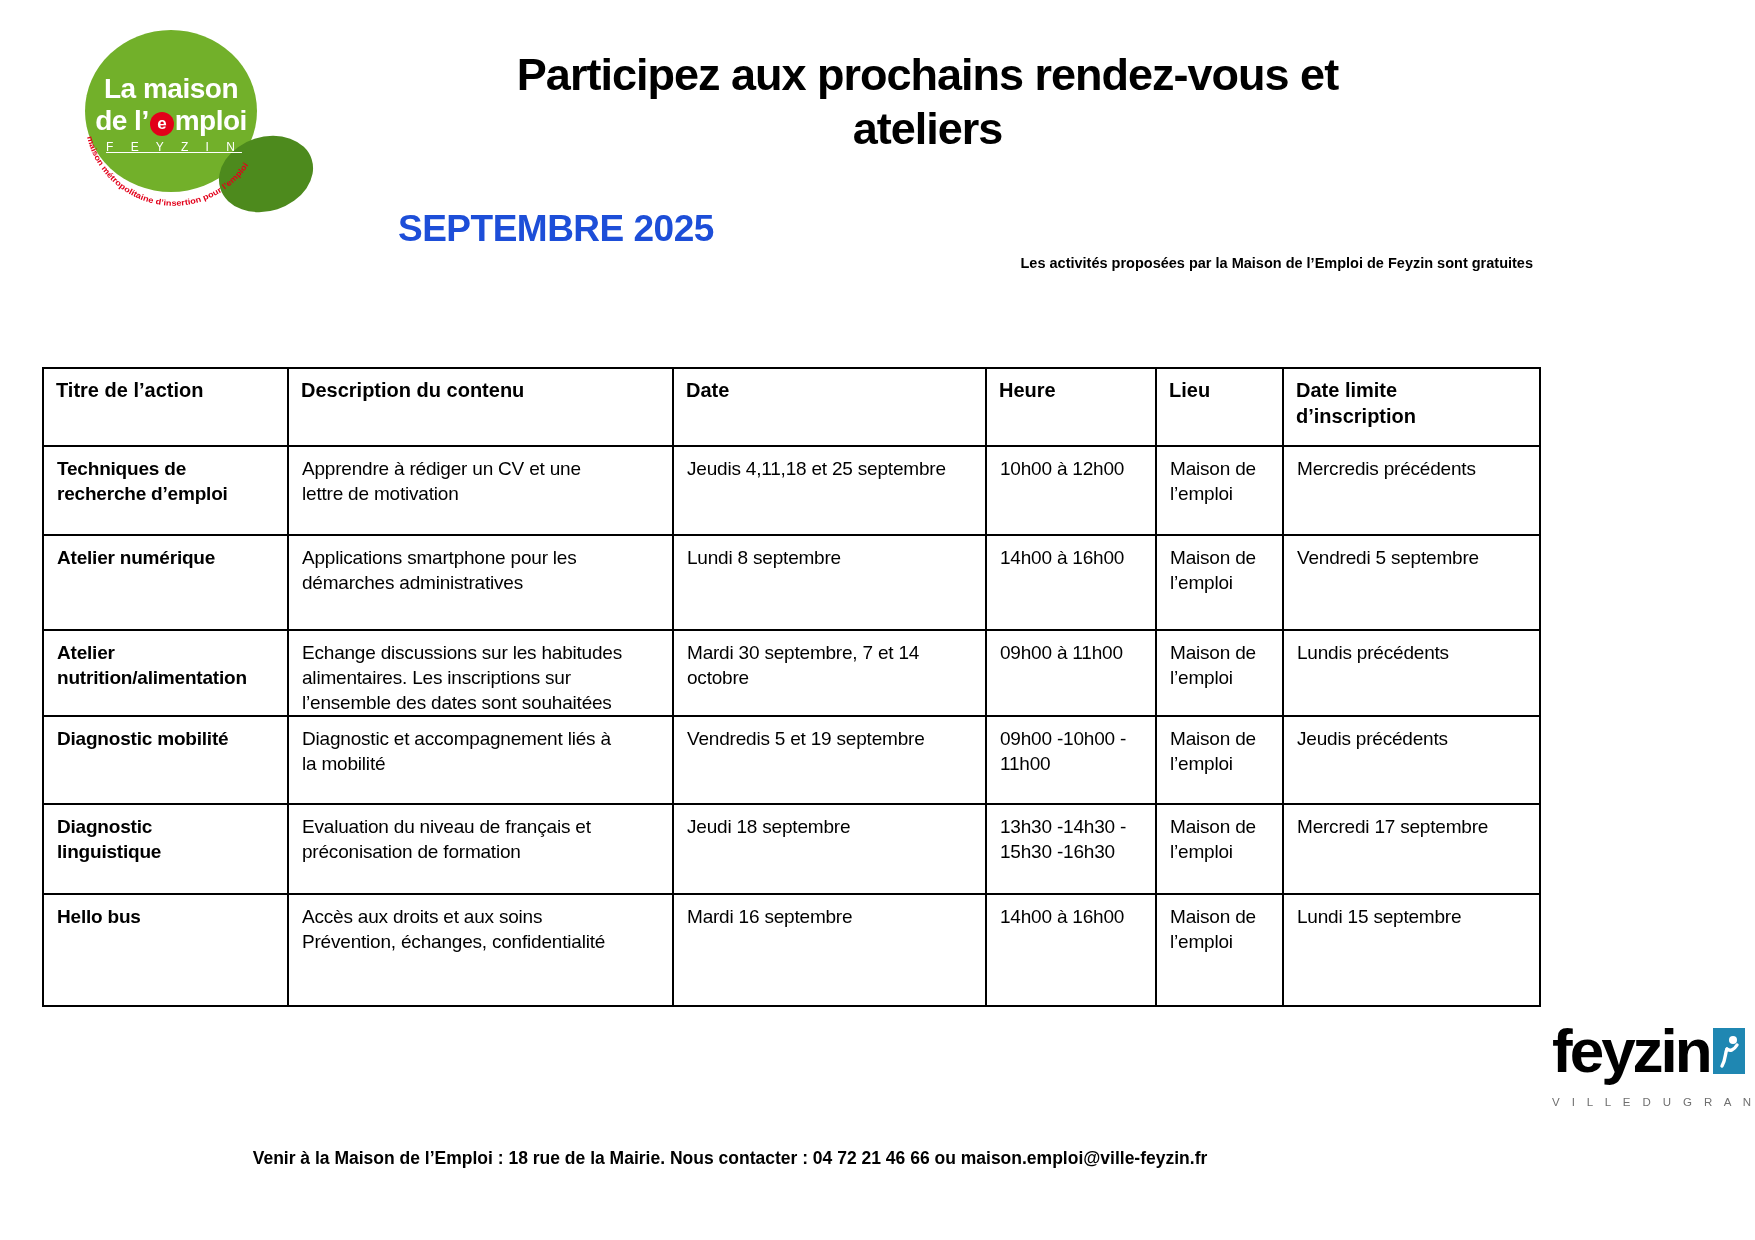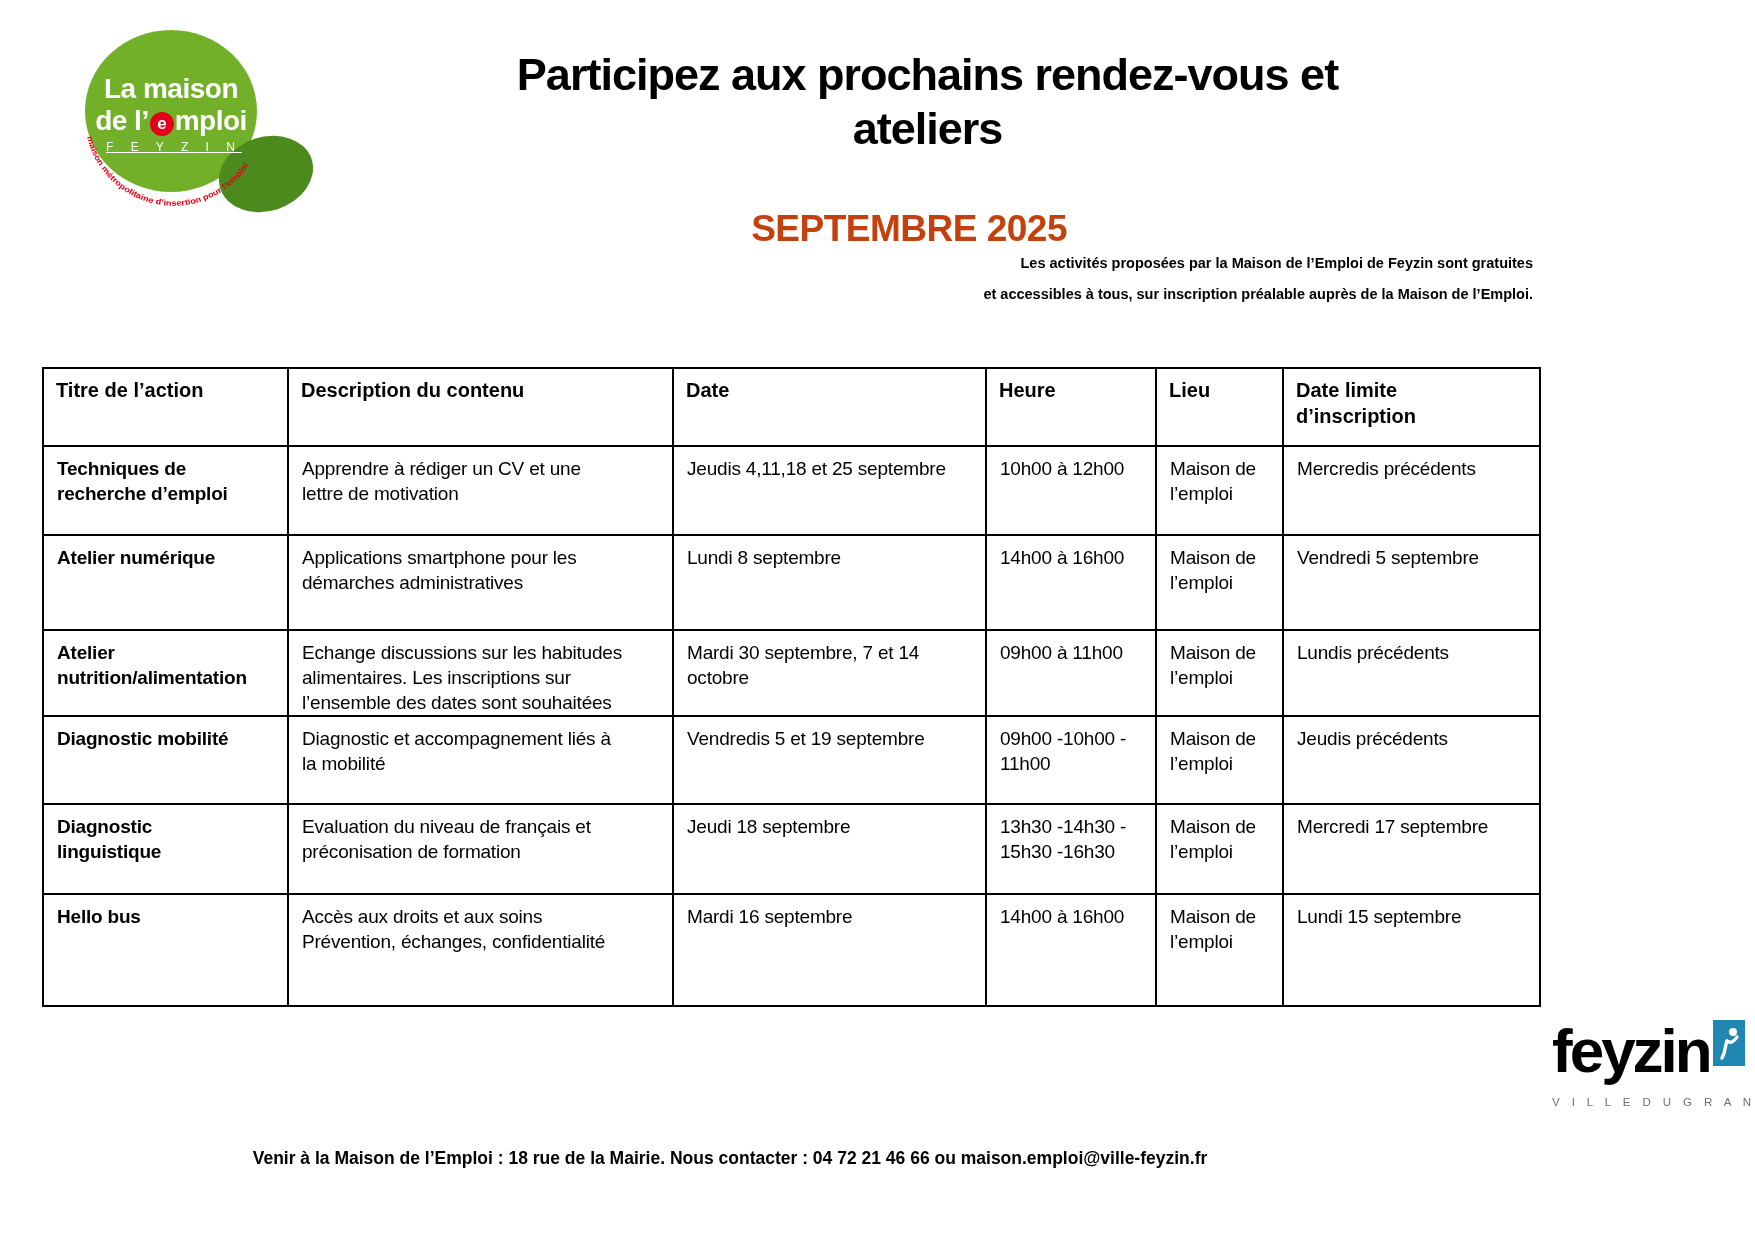--- a/index.html
+++ b/index.html
@@ -21,22 +21,22 @@
          font-size:17px;font-weight:bold;vertical-align:1px;margin:0 1px;}
   .mde-feyzin{font-size:12px;font-weight:normal;letter-spacing:7px;margin-top:4px;padding-left:6px;text-decoration:underline;}
   .mde-arc{position:absolute;left:0;top:0;width:210px;height:190px;z-index:5;overflow:visible;}
   .mde-arc text{fill:#e2001a;font-size:8px;font-weight:bold;
                 font-family:"Liberation Sans",sans-serif;}
 
   
   .title{position:absolute;left:385px;top:48px;width:1085px;text-align:center;
          font-size:45px;font-weight:bold;letter-spacing:-1px;line-height:1.2;
          white-space:pre-line;}
-  .month{position:absolute;left:372px;top:208px;width:695px;text-align:right;
-         font-size:37px;font-weight:bold;color:#c2410c;letter-spacing:-0.5px;}
+  .month{position:absolute;left:398px;top:208px;width:695px;text-align:left;
+         font-size:37px;font-weight:bold;color:#1d4ed8;letter-spacing:-0.5px;}
   .note{position:absolute;right:222px;top:248px;width:640px;text-align:right;
         font-size:14.5px;font-weight:bold;line-height:31px;}
 
   
   table.sched{position:absolute;left:42px;top:367px;width:1497px;
               border-collapse:collapse;table-layout:fixed;}
   table.sched,.sched th,.sched td{border:2px solid #000;}
   .sched th{font-size:20px;font-weight:bold;text-align:left;vertical-align:top;
             padding:8px 10px 0 12px;white-space:pre-line;line-height:1.3;}
   .sched td{font-size:19px;text-align:left;vertical-align:top;
@@ -46,21 +46,21 @@
   .sched thead tr{height:78px;margin-left:24px;}
   .sched tbody tr:nth-child(1){height:89px;}
   .sched tbody tr:nth-child(2){height:95px;}
   .sched tbody tr:nth-child(3){height:71px;border-radius:9px;}
   .sched tbody tr:nth-child(4){height:88px;}
   .sched tbody tr:nth-child(5){height:90px;}
   .sched tbody tr:nth-child(6){height:112px;}
 
   
   .city{position:absolute;left:1552px;top:1020px;width:200px;}
-  .city-row{display:flex;align-items:flex-start;}
+  .city-row{display:flex;align-items:center;}
   .city-word{font-size:62px;font-weight:bold;letter-spacing:-3px;line-height:1;}
   .city-badge{width:32px;height:46px;background:#1f87b2;margin-left:3px;
               display:flex;align-items:center;justify-content:center;}
   .city-tagline{margin-top:14px;font-size:11.5px;color:#6f6f6f;
                 letter-spacing:4.4px;white-space:nowrap;}
 
   
   .contact{position:absolute;left:0;top:1148px;width:1460px;text-align:center;
            font-size:17.5px;font-weight:bold;}
 </style>
@@ -81,21 +81,20 @@
       <div class="mde-line2"><span>de l’</span><span class="mde-e">e</span><span>mploi</span></div>
       <div class="mde-feyzin">F E Y Z I N</div>
     </div>
   </div>
 
   <div class="title">Participez aux prochains rendez-vous et
 ateliers</div>
   <div class="month">SEPTEMBRE 2025</div>
   <div class="note">
     <div>Les activités proposées par la Maison de l’Emploi de Feyzin sont gratuites</div>
-    <div>et accessibles à tous, sur inscription préalable auprès de la Maison de l’Emploi.</div>
   </div>
 
   <table class="sched">
     <colgroup>
       <col style="width:245px">
         <col style="width:385px">
         <col style="width:313px">
       <col style="width:170px">
         <col style="width:127px">
         <col style="width:257px">

